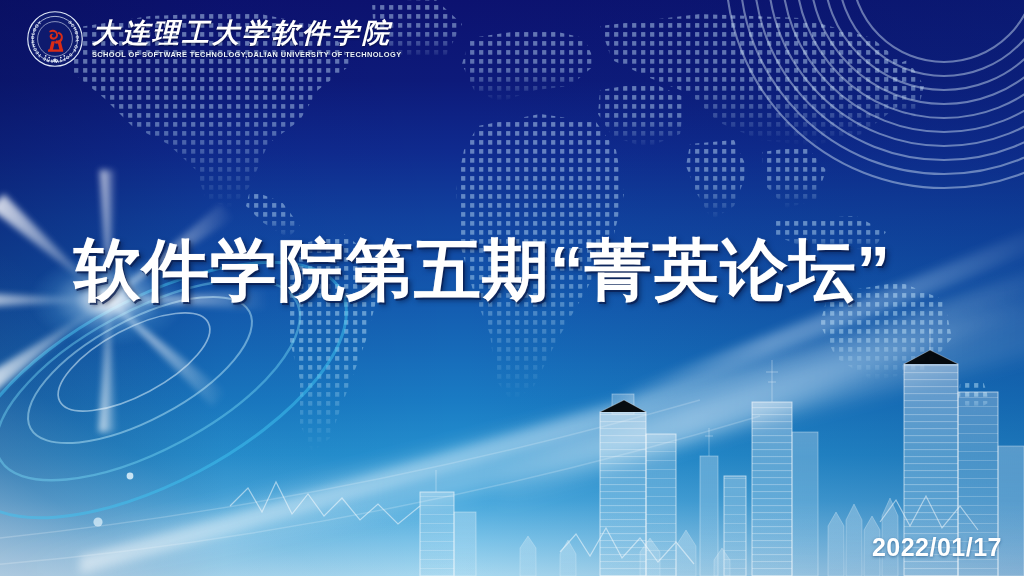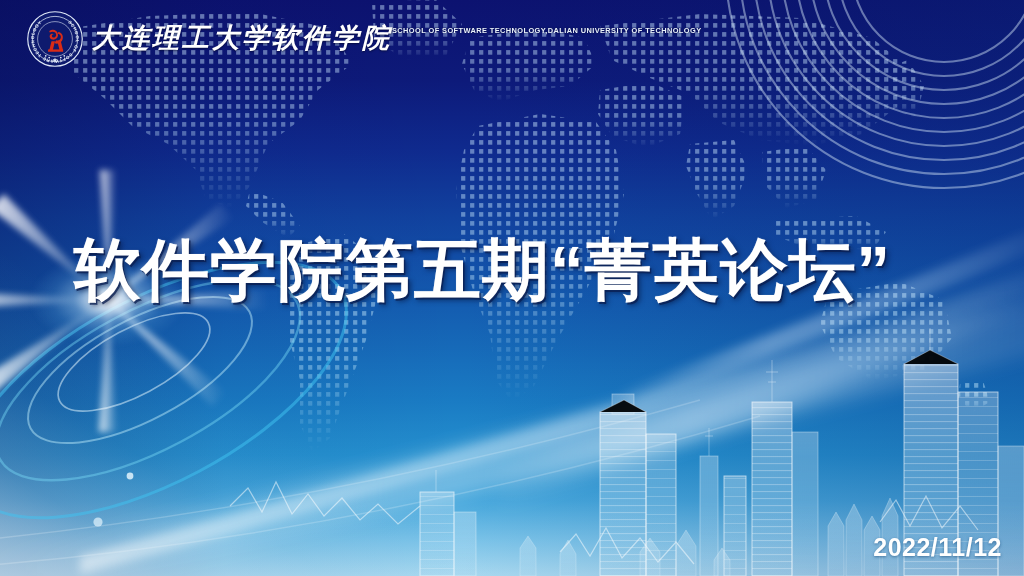--- a/index.html
+++ b/index.html
@@ -117,21 +117,21 @@
   
   .logo-block {
     position: absolute;
     left: 26px; top: 8px;
     display: flex;
     align-items: center;
     gap: 8px;
     height: 62px;
   }
   .seal { width: 58px; height: 58px; flex: 0 0 58px; }
-  .uni-text { display: flex; justify-content: center; }
+  .uni-text { display: flex; flex-direction: column; justify-content: center; }
   .uni-cn {
     font-size: 27px;
     line-height: 1.08;
     font-weight: 700;
     color: #ffffff;
     letter-spacing: 3px;
     font-family: "Liberation Serif", "DejaVu Serif", serif;
     font-style: italic;
     white-space: nowrap;
     text-shadow: 0 1px 2px rgba(0,0,0,0.45);
@@ -443,15 +443,15 @@
       </g>
     </svg>
     <div class="uni-text">
       <div class="uni-cn">大连理工大学软件学院</div>
       <div class="uni-en">SCHOOL OF SOFTWARE TECHNOLOGY,DALIAN UNIVERSITY OF TECHNOLOGY</div>
     </div>
   </div>
 
   <div class="title">软件学院第五期“菁英论坛”</div>
 
-  <div class="date">2022/11/12</div>
+  <div class="date">2022/01/17</div>
 
 </div>
 
 </body></html>

